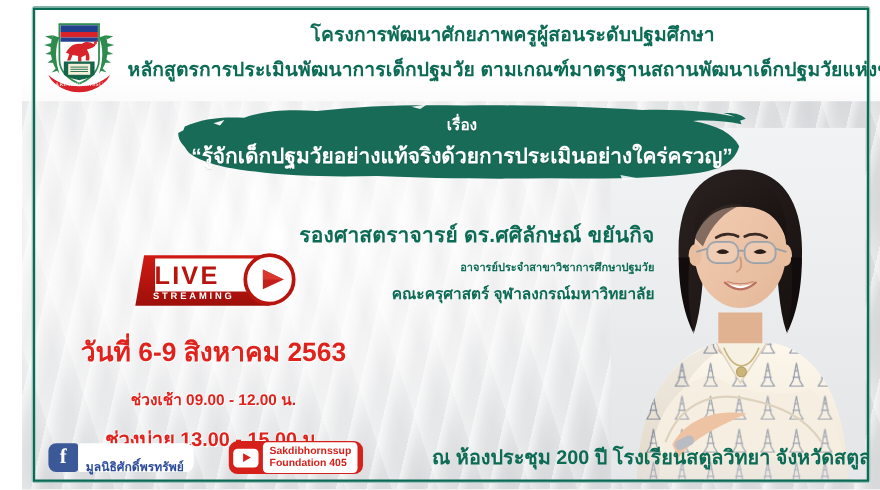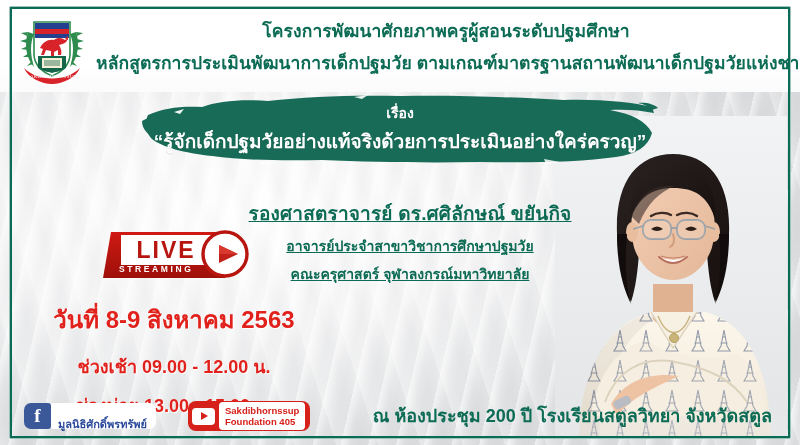--- a/index.html
+++ b/index.html
@@ -9,20 +9,21 @@
     background:#ffffff;
     position:relative;
   }
   
   #poster{
     position:absolute; inset:0;
     background:
       radial-gradient(ellipse 70% 55% at 30% 48%, #ffffff 0%, #f6f6f7 45%, #e8e9ea 78%, #dcdddf 100%),
       linear-gradient(160deg,#fdfdfd 0%,#ededee 50%,#e2e3e5 100%);
     overflow:hidden;
+    margin-left:20px;
   }
   
   #texture{
     position:absolute; inset:0;
     background:
       repeating-linear-gradient(103deg, rgba(255,255,255,0.55) 0px, rgba(255,255,255,0.0) 9px, rgba(170,172,176,0.055) 17px, rgba(255,255,255,0.0) 27px),
       repeating-linear-gradient(72deg, rgba(255,255,255,0.35) 0px, rgba(0,0,0,0.0) 14px, rgba(160,162,166,0.05) 25px, rgba(0,0,0,0.0) 40px);
     pointer-events:none;
   }
   
@@ -67,49 +68,49 @@
     color:#ffffff; font-weight:bold; white-space:nowrap;
     text-shadow:0 1px 1px rgba(0,0,0,.12);
     text-align:right;
   }
   #banner-line1{ font-size:14px; }
   #banner-line2{ font-size:19px; }
 
   
   #speaker{
     position:absolute; left:245px; top:198px; width:330px;
-    text-align:center; color:#0c6b54; font-weight:bold; white-space:nowrap;text-decoration:underline;
+    text-align:right; color:#0c6b54; font-weight:bold; white-space:nowrap;
   }
   #sp-name{ font-size:19px; letter-spacing:.2px; }
-  #sp-role{ font-size:14px; margin-top:7px; }
+  #sp-role{ font-size:10px; margin-top:7px; }
   #sp-org{ font-size:14px; margin-top:6px; }
 
   
   #live{ position:absolute; left:97px; top:228px; width:160px; height:56px; }
   #live svg{ display:block; width:100%; height:100%; }
   #live-label{
-    position:absolute; left:26px; top:9px; width:86px; height:26px;
+    position:absolute; left:10px; top:9px; width:86px; height:26px;
     display:flex; align-items:center; justify-content:center;
     color:#b8150f; font-size:23px; font-weight:bold; letter-spacing:2px;
     line-height:1;
   }
   #live-sub{
     position:absolute; left:22px; top:37px; width:96px;
     color:#ffffff; font-size:8.5px;
     font-weight:bold; letter-spacing:2.6px; line-height:1;
   }
 
   
   #dates{ position:absolute; left:18px; top:300px; width:312px; text-align:center; }
   .redline{
     color:#e0211c; font-weight:bold; white-space:nowrap;
     text-shadow: 1px 1px 0 rgba(255,255,255,.95), -0.5px -0.5px 0 rgba(255,255,255,.8);
   }
   #d-date{ font-size:24px; }
-  #d-morning{ font-size:18px; margin-top:13px; }
+  #d-morning{ font-size:14px; margin-top:13px; }
   #d-afternoon{ font-size:18px; margin-top:10px; }
 
   
   #footer{ position:absolute; left:0; bottom:6px; width:800px; height:46px; }
   #fb-badge{
     position:absolute; left:24px; top:10px; height:26px;
     display:flex; align-items:center;
   }
   #fb-icon{
     width:27px; height:26px; border-radius:7px 3px 3px 7px;
@@ -341,21 +342,21 @@
       <circle cx="128" cy="26" r="22" fill="none" stroke="#b8150f" stroke-width="3.4"></circle>
       <circle cx="128" cy="26" r="17" fill="#ffffff"></circle>
       <path d="M122 17 L141 26 L122 35 Z" fill="#c2201a"></path>
       <path d="M122 17 L141 26 L122 26 Z" fill="#d9382f"></path>
     </svg>
     <div id="live-label">LIVE</div>
     <div id="live-sub">STREAMING</div>
   </div>
 
   <div id="dates">
-    <div class="redline" id="d-date">วันที่ 8-9 สิงหาคม 2563</div>
+    <div class="redline" id="d-date">วันที่ 6-9 สิงหาคม 2563</div>
     <div class="redline" id="d-morning">ช่วงเช้า  09.00 - 12.00 น.</div>
     <div class="redline" id="d-afternoon">ช่วงบ่าย 13.00 - 15.00 น.</div>
   </div>
 
   <div id="footer">
 
     <div id="fb-badge">
       <div id="fb-icon">f</div>
       <div id="fb-text">มูลนิธิศักดิ์พรทรัพย์</div>
     </div>

